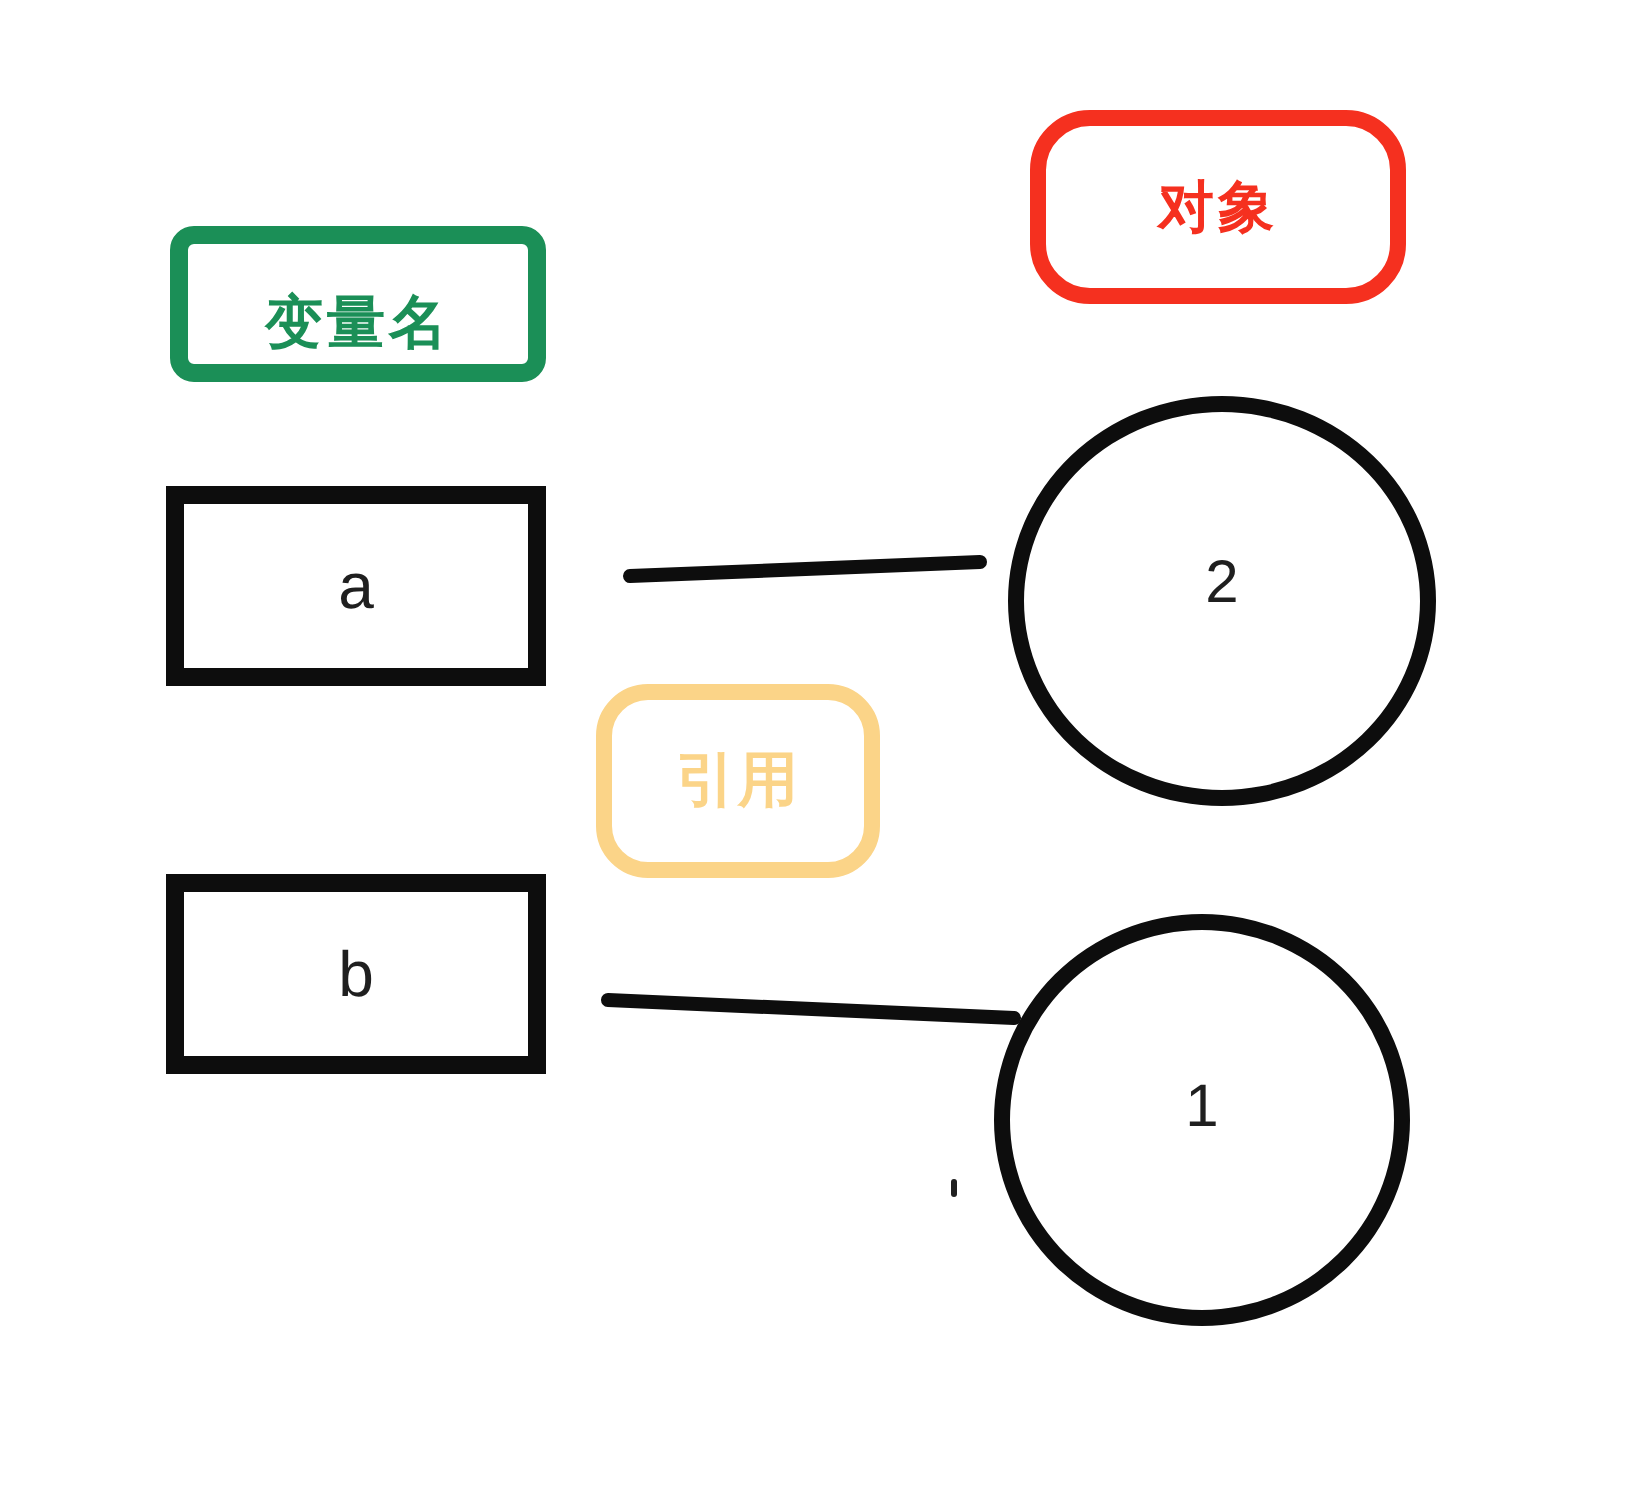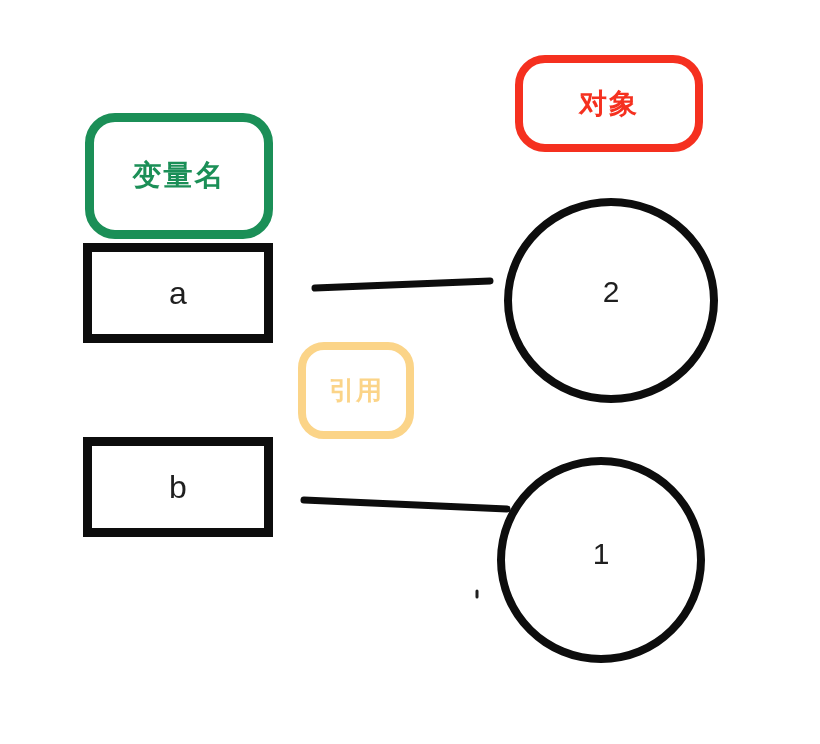--- a/index.html
+++ b/index.html
@@ -19,46 +19,47 @@
   .legend {
     position: absolute;
     display: flex;
     align-items: center;
     justify-content: center;
     background: #ffffff;
     box-sizing: border-box;
   }
   .legend-green {
     left: 85px; top: 113px;
-    width: 188px; height: 126px;
+    width: 188px; height: 78px;
     border: 9px solid var(--variable-label-green, #1b8f57);
-    border-radius: 30px;
+    border-radius: 12px;
     color: var(--variable-label-green, #1b8f57);
     font-size: 29px;
     font-weight: 600;
     letter-spacing: 2px;
+    align-items: flex-end;
   }
   .legend-red {
     left: 515px; top: 55px;
     width: 188px; height: 97px;
     border: 8px solid var(--object-label-red, #f5301f);
     border-radius: 30px;
     color: var(--object-label-red, #f5301f);
     font-size: 28px;
     font-weight: 600;
     letter-spacing: 2px;
     align-items: center;
   }
   .legend-yellow {
     left: 298px; top: 342px;
-    width: 116px; height: 97px;
+    width: 142px; height: 97px;
     border: 8px solid var(--reference-label-yellow, #fbd488);
     border-radius: 26px;
     color: var(--reference-label-yellow, #fbd488);
-    font-size: 26px;
+    font-size: 30px;
     font-weight: 600;
     letter-spacing: 1px;
   }
   
   .varbox {
     position: absolute;
     width: 190px; height: 100px;
     border: 9px solid var(--shape-black, #0d0d0d);
     background: #ffffff;
     box-sizing: border-box;

